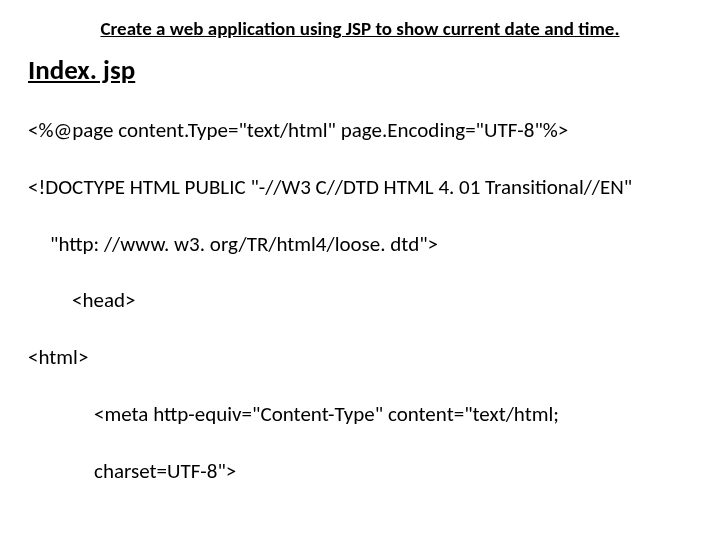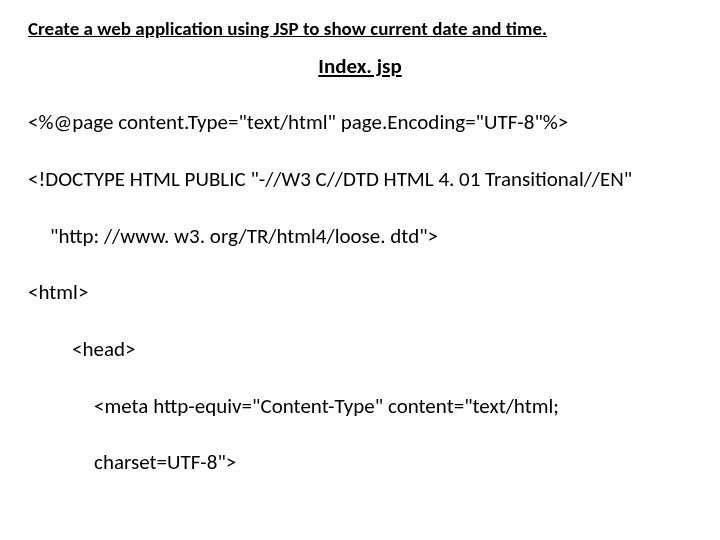--- a/index.html
+++ b/index.html
@@ -7,31 +7,30 @@
       width: 720px;
       height: 540px;
       background: #ffffff;
       font-family: Calibri, "Segoe UI", Arial, sans-serif;
       font-size: 20px;
       color: #000000;
       padding: 16px 28px;
       line-height: 1.35;
     }
     .title {
-      text-align: left;
+      text-align: center;
       font-weight: 700;
       font-size: 19px;
       text-decoration: underline;
       margin-bottom: 10px;
     }
     .filename {
       font-weight: 700;
       text-decoration: underline;
-      font-size: 21px;
-      text-align: center;
+      font-size: 27px;
     }
     .codeblock {
       font-size: 21px;
       white-space: pre-wrap;
     }
     .code-line { display: block; }
     .ind1 { padding-left: 22px; }
     .ind2 { padding-left: 44px; }
     .ind3 { padding-left: 66px; }
   </style>
@@ -39,22 +38,22 @@
 <body>
 
 <div class="title">Create a web application using JSP to show current date and time.</div>
 
 <div class="filename">Index. jsp</div>
 
 <div class="codeblock">
 <span class="code-line">&lt;%@page content.Type="text/html" page.Encoding="UTF-8"%&gt;</span>
 <span class="code-line">&lt;!DOCTYPE HTML PUBLIC "-//W3 C//DTD HTML 4. 01 Transitional//EN"</span>
 <span class="code-line ind1">"http: //www. w3. org/TR/html4/loose. dtd"&gt;</span>
+<span class="code-line ind2">&lt;head&gt;</span>
 <span class="code-line">&lt;html&gt;</span>
-<span class="code-line ind2">&lt;head&gt;</span>
 <span class="code-line ind3">&lt;meta http-equiv="Content-Type" content="text/html;</span>
 <span class="code-line ind3">charset=UTF-8"&gt;</span>
 
 
 
 
 
 </div>
 
 </body></html>

